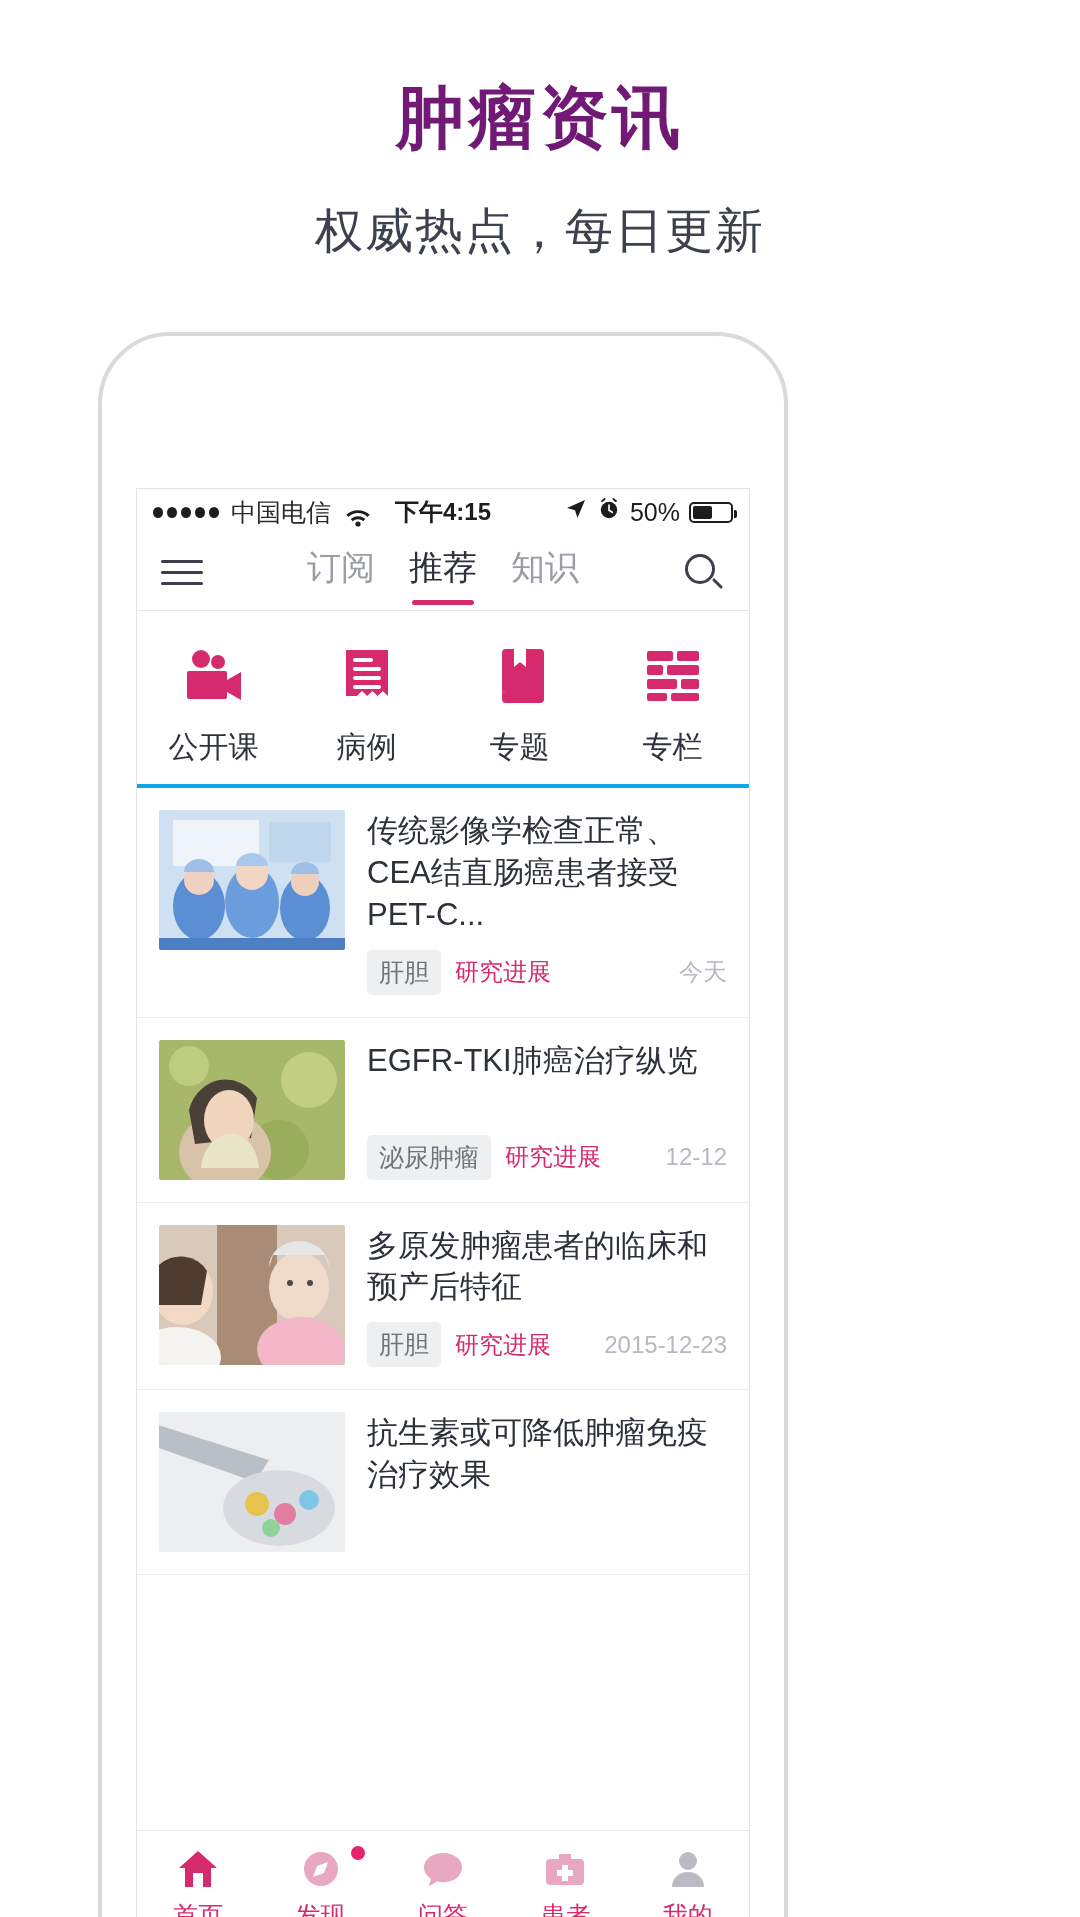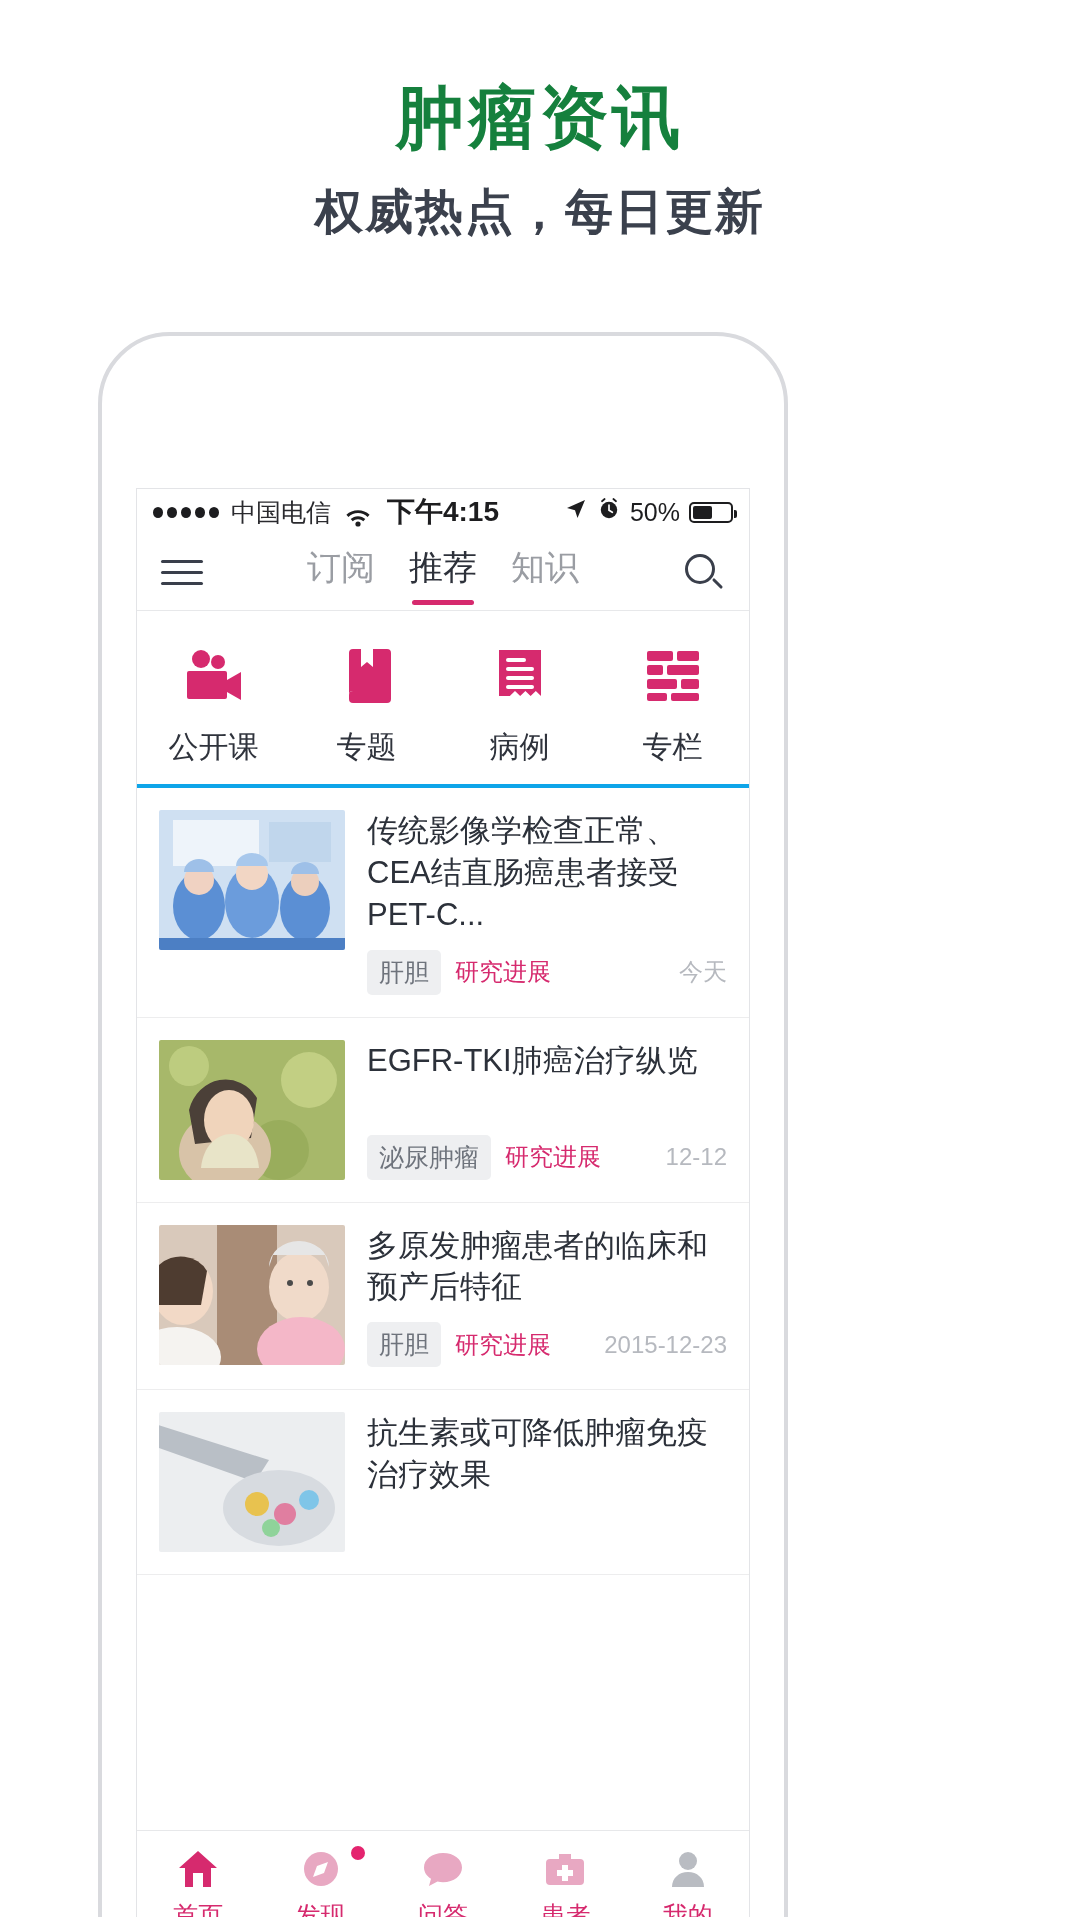--- a/index.html
+++ b/index.html
@@ -7,25 +7,25 @@
     width: 1080px; height: 1917px;
     background: #ffffff;
     font-family: "Liberation Sans", "DejaVu Sans", sans-serif;
     overflow: hidden;
   }
   .page { position: relative; width: 1080px; height: 1917px; background:#fff; }
 
   
   .promo { text-align:center; padding-top: 78px; }
   .promo-title {
-    font-size: 68px; font-weight: 700; color:#15803d; letter-spacing: 4px;
+    font-size: 68px; font-weight: 700; color:#701a75; letter-spacing: 4px;
     line-height: 1.15;
   }
   .promo-sub {
-    margin-top: 24px; font-size: 48px; color:#3b414d; font-weight: 700;
+    margin-top: 43px; font-size: 48px; color:#3b414d; font-weight: 400;
     letter-spacing: 2px;
   }
 
   
   .phone {
     position:absolute; left: 98px; top: 332px;
     width: 690px; height: 1600px;
     border: 4px solid #d9dade;
     border-radius: 72px 72px 0 0;
     background:#fff;
@@ -46,21 +46,21 @@
     padding: 0 16px; font-size: 26px; color:#1d1d1f;
     position: relative;
   }
   .sb-left { display:flex; align-items:center; gap:12px; }
   .dots { display:flex; gap:4px; }
   .dot { width:10px; height:11px; border-radius:50%; background:#1d1d1f; display:block; }
   .carrier { font-size:25px; color:#2a2a2e; letter-spacing:0px; }
   .wifi { position:relative; width:26px; height:19px; margin-left:2px; }
   .sb-center {
     position:absolute; left:0; right:0; text-align:center;
-    font-size:28px; font-weight:700; color:#1d1d1f; pointer-events:none;
+    font-size:24px; font-weight:700; color:#1d1d1f; pointer-events:none;
   }
   .sb-right { margin-left:auto; display:flex; align-items:center; gap:9px; z-index:2;}
   .batt-pct { font-size:25px; font-weight:400; }
   .batt {
     width:44px; height:21px; border:2px solid #1d1d1f; border-radius:5px;
     position:relative; display:inline-block;
   }
   .batt::after {
     content:""; position:absolute; right:-6px; top:6px; width:3px; height:8px;
     background:#1d1d1f; border-radius:0 2px 2px 0;
@@ -215,42 +215,42 @@
               <circle cx="35" cy="13" r="7" fill="#d62a6e"></circle>
               <rect x="4" y="22" width="40" height="28" rx="2" fill="#d62a6e"></rect>
               <path d="M44 31l14-8v28l-14-8z" fill="#d62a6e"></path>
             </svg>
           </div>
           <div class="cat-label">公开课</div>
         </div>
 
         <div class="cat">
           <div class="cat-ico">
-            <svg width="52" height="58" viewBox="0 0 52 58">
-              <path d="M8 2h38a4 4 0 014 4v38H12a4 4 0 00-4 4V6a4 4 0 014-4z" fill="#d62a6e"></path>
-              <path d="M8 48a4 4 0 014-4h38v8a4 4 0 01-4 4H12a4 4 0 01-4-4z" fill="#d62a6e"></path>
-              <path d="M20 2h12v18l-6-5-6 5z" fill="#fff"></path>
-            </svg>
-          </div>
-          <div class="cat-label">专题</div>
-        </div>
-
-        <div class="cat">
-          <div class="cat-ico">
             <svg width="54" height="56" viewBox="0 0 54 56">
               <path d="M6 2h42v46l-5.2-5-5.2 5-5.2-5-5.2 5-5.2-5-5.2 5L6 48z" fill="#d62a6e"></path>
               <g fill="#fff">
                 <rect x="13" y="10" width="20" height="4" rx="2"></rect>
                 <rect x="13" y="19" width="28" height="4" rx="2"></rect>
                 <rect x="13" y="28" width="28" height="4" rx="2"></rect>
                 <rect x="13" y="37" width="28" height="4" rx="2"></rect>
               </g>
             </svg>
           </div>
           <div class="cat-label">病例</div>
+        </div>
+
+        <div class="cat">
+          <div class="cat-ico">
+            <svg width="52" height="58" viewBox="0 0 52 58">
+              <path d="M8 2h38a4 4 0 014 4v38H12a4 4 0 00-4 4V6a4 4 0 014-4z" fill="#d62a6e"></path>
+              <path d="M8 48a4 4 0 014-4h38v8a4 4 0 01-4 4H12a4 4 0 01-4-4z" fill="#d62a6e"></path>
+              <path d="M20 2h12v18l-6-5-6 5z" fill="#fff"></path>
+            </svg>
+          </div>
+          <div class="cat-label">专题</div>
         </div>
 
         <div class="cat">
           <div class="cat-ico">
             <svg width="56" height="54" viewBox="0 0 56 54">
               <g fill="#d62a6e">
                 <rect x="2" y="2" width="26" height="10" rx="2"></rect>
                 <rect x="32" y="2" width="22" height="10" rx="2"></rect>
                 <rect x="2" y="16" width="16" height="10" rx="2"></rect>
                 <rect x="22" y="16" width="32" height="10" rx="2"></rect>

